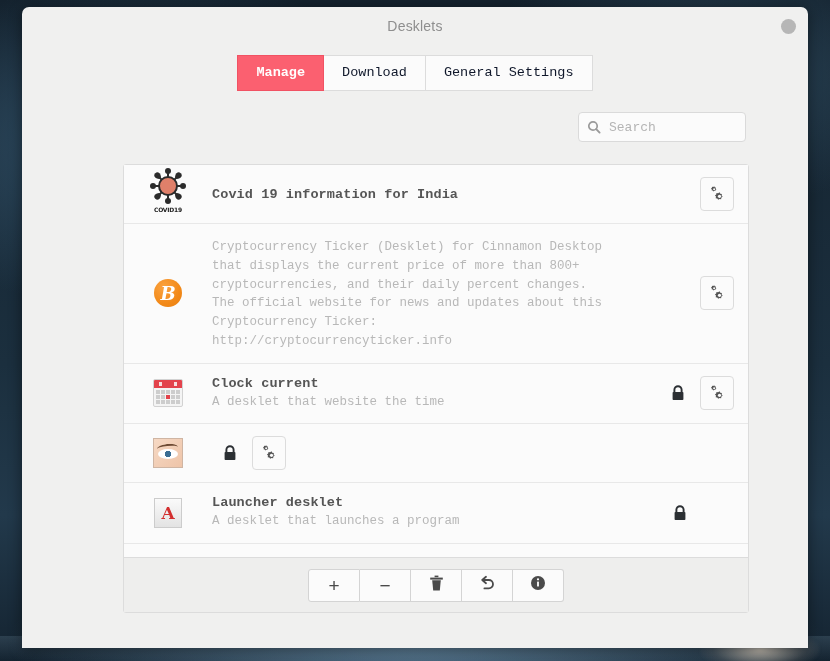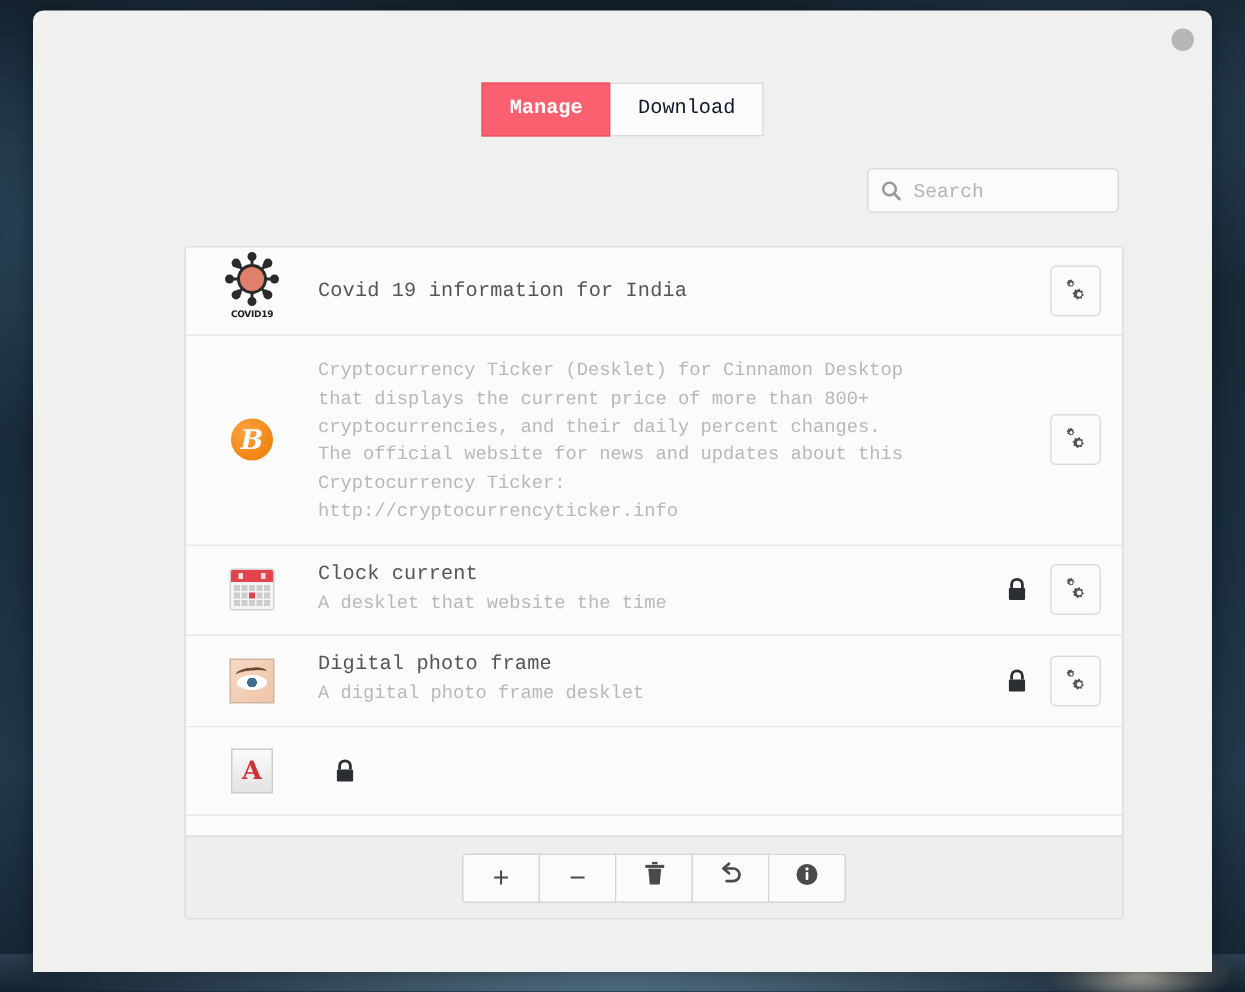--- a/index.html
+++ b/index.html
@@ -164,21 +164,21 @@
     align-items: center;
     flex: none;
   }
   .row .text-cell {
     flex: 1;
     padding: 12px 0 12px 0;
   }
   .row-title {
     font-family: "Liberation Mono", monospace;
     font-size: 13.5px;
-    font-weight: normal;
+    font-weight: bold;
     color: #555555;
     letter-spacing: 0.1px;
   }
   .row-desc {
     font-family: "Liberation Mono", monospace;
     font-size: 12.5px;
     color: #b8b8b8;
     line-height: 1.5;
     margin-top: 2px;
     max-width: 400px;
@@ -320,26 +320,28 @@
 <body>
 
 <div id="desktop">
   <div class="streak"></div>
   <div class="glow"></div>
 </div>
 
 <div id="window">
 
   <div id="titlebar">
+    <div id="title">Desklets</div>
     <div id="close-btn"></div>
   </div>
 
   <div id="tabs">
     <div class="tab active">Manage</div>
     <div class="tab">Download</div>
+    <div class="tab">General Settings</div>
   </div>
 
   <div id="search-row">
     <div id="search-box">
       <span>
         <svg class="search-svg" width="14" height="14" viewBox="0 0 14 14">
           <circle cx="6" cy="6" r="4.2" fill="none" stroke="#9a9a9a" stroke-width="1.7"></circle>
           <line x1="9.2" y1="9.2" x2="12.6" y2="12.6" stroke="#9a9a9a" stroke-width="1.9" stroke-linecap="round"></line>
         </svg>
       </span>
@@ -454,24 +456,20 @@
         </div>
       </div>
 
       <div class="row">
         <div class="icon-cell">
           <div class="photo">
             <div class="eye"></div>
             <div class="brow"></div>
           </div>
         </div>
-        <div class="text-cell">
-          <div class="row-title">Digital photo frame</div>
-          <div class="row-desc">A digital photo frame desklet</div>
-        </div>
         <div class="actions">
           <div class="lock-slot">
             <svg class="lock-svg" width="14" height="16" viewBox="0 0 14 16">
               <path d="M3.4 7V4.8a3.6 3.6 0 0 1 7.2 0V7" fill="none" stroke="#2b2f33" stroke-width="1.9"></path>
               <rect x="1.6" y="7" width="10.8" height="8" rx="0.8" fill="#2b2f33"></rect>
             </svg>
           </div>
           <div class="cfg-btn">
             <svg class="gear-svg" width="18" height="18" viewBox="0 0 18 18">
               <g fill="#555555">
@@ -482,20 +480,24 @@
               </g>
             </svg>
           </div>
         </div>
       </div>
 
       <div class="row">
         <div class="icon-cell">
           <div class="launcher">A</div>
         </div>
+        <div class="text-cell">
+          <div class="row-title">Launcher desklet</div>
+          <div class="row-desc">A desklet that launches a program</div>
+        </div>
         <div class="actions">
           <div class="lock-slot">
             <svg class="lock-svg" width="14" height="16" viewBox="0 0 14 16">
               <path d="M3.4 7V4.8a3.6 3.6 0 0 1 7.2 0V7" fill="none" stroke="#2b2f33" stroke-width="1.9"></path>
               <rect x="1.6" y="7" width="10.8" height="8" rx="0.8" fill="#2b2f33"></rect>
             </svg>
           </div>
           <div class="cfg-slot"></div>
         </div>
       </div>

